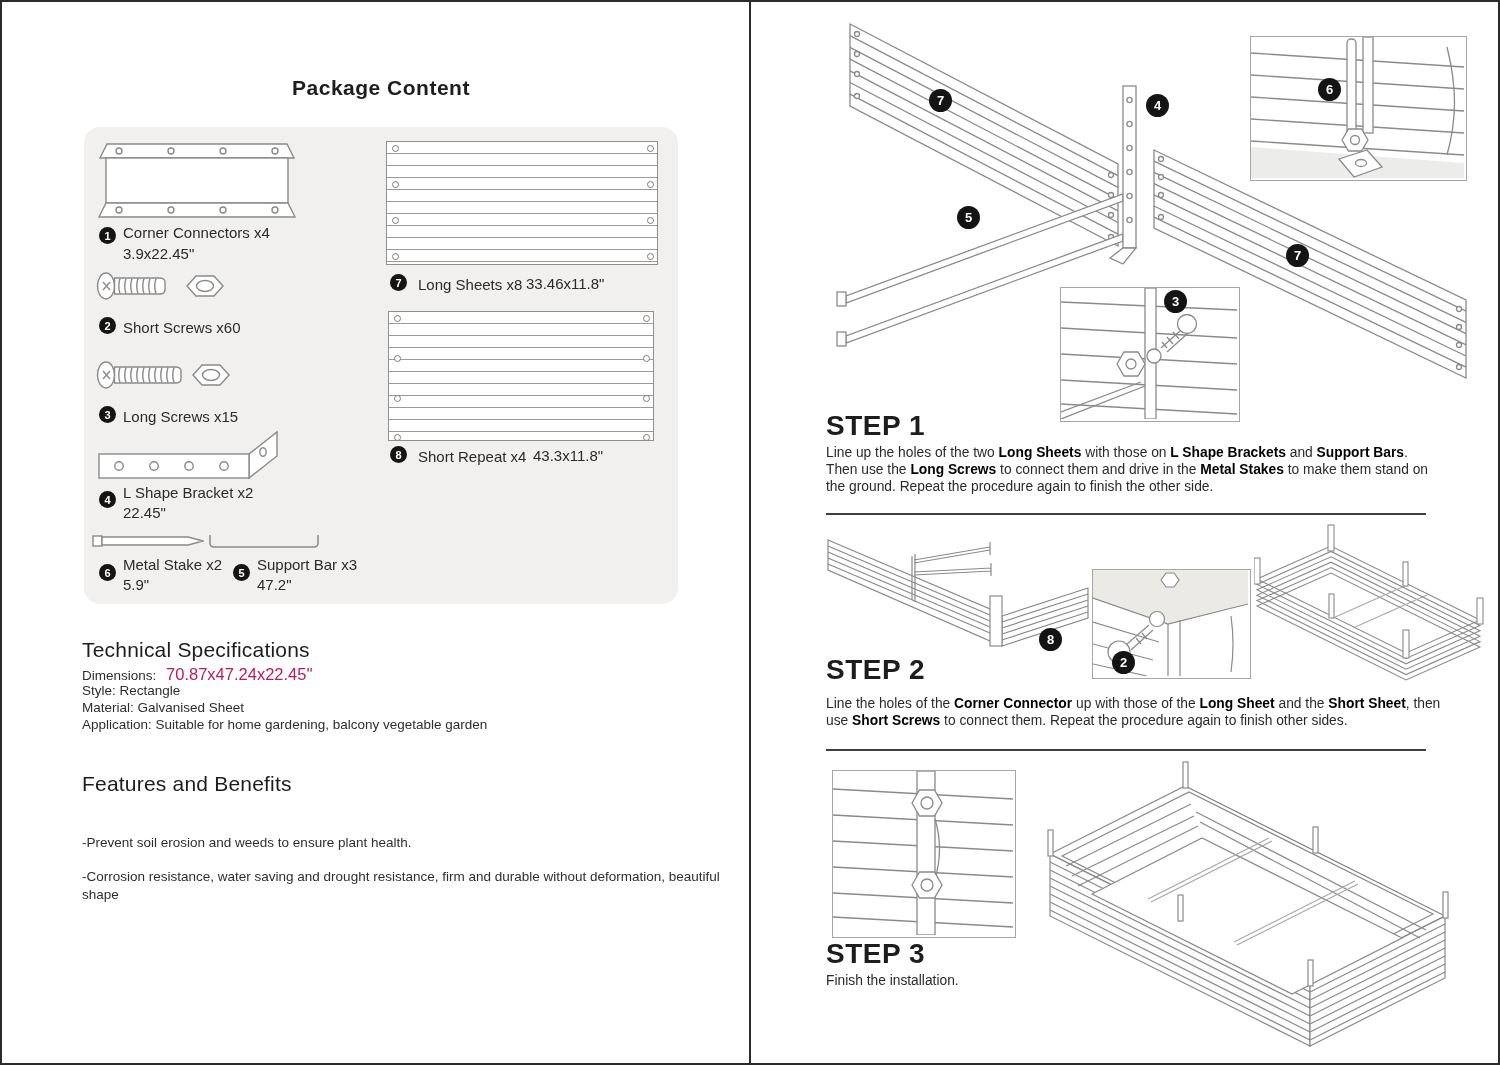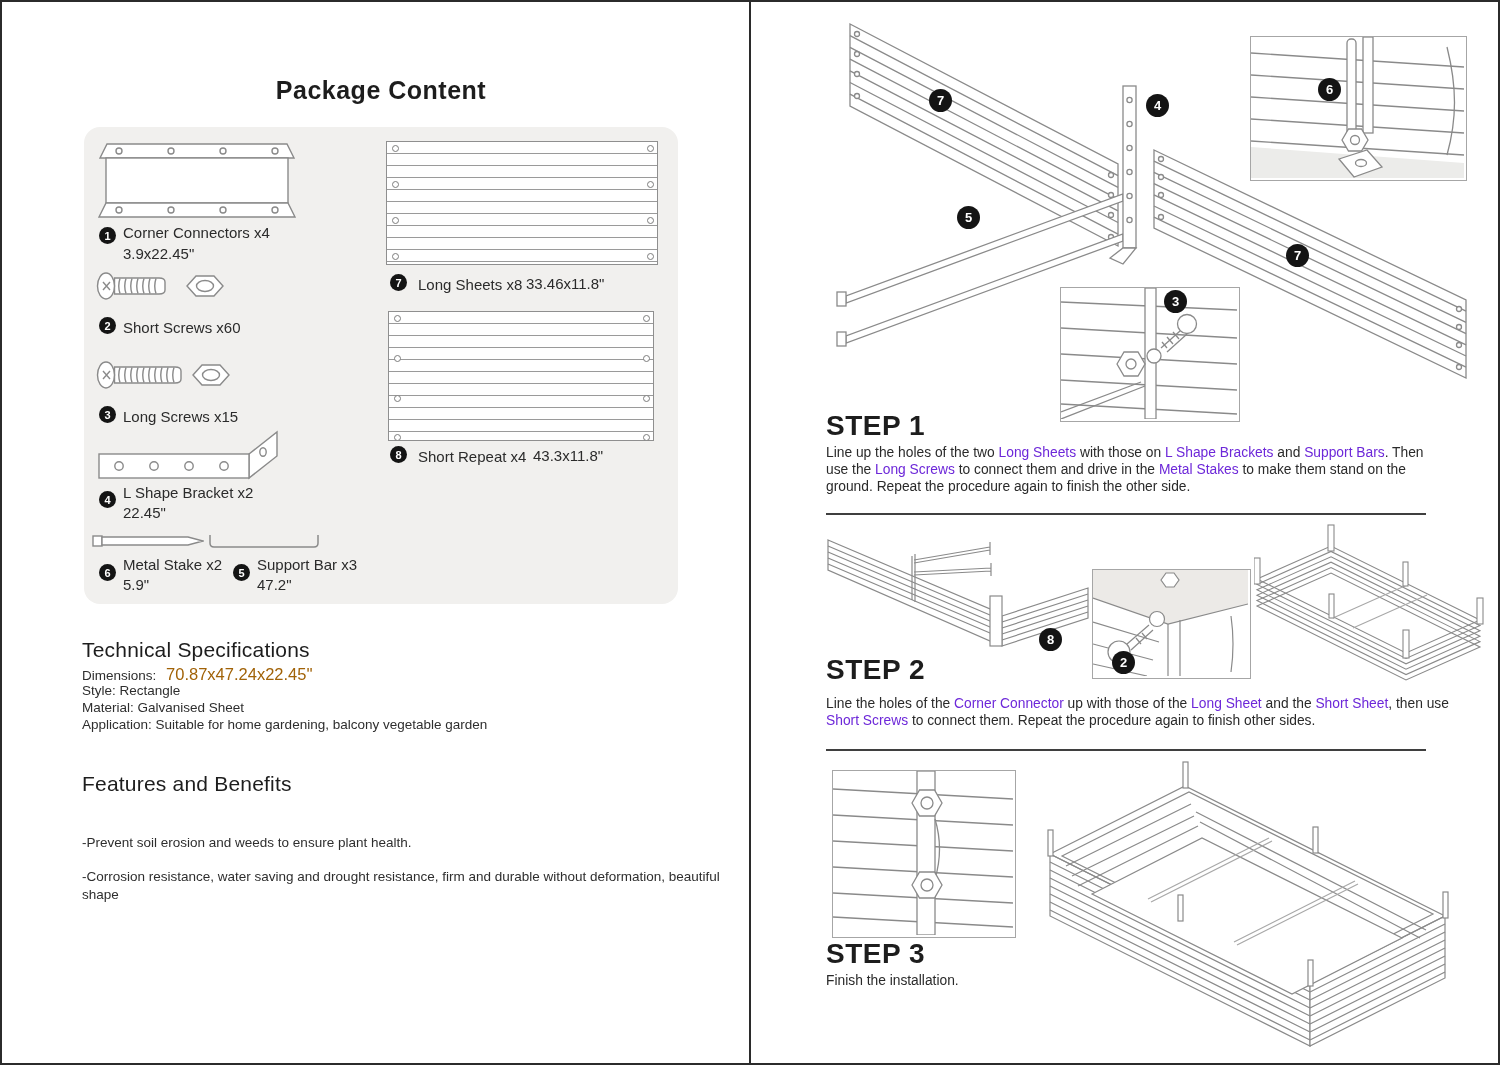--- a/index.html
+++ b/index.html
@@ -1,32 +1,32 @@
 <!DOCTYPE html>
 <html><head>
 <meta charset="utf-8">
 <style>
   html,body{margin:0;padding:0;background:#ffffff;}
   .page{position:relative;width:1500px;height:1065px;background:#fff;border:2px solid #2b2b2b;
         box-sizing:border-box;font-family:"Liberation Sans",sans-serif;color:#1d1d1d;overflow:hidden;}
   .abs{position:absolute;}
   .vdivider{position:absolute;left:747px;top:0;width:2px;height:100%;background:#2b2b2b;}
-  .pkg-title{left:82px;top:74px;width:594px;text-align:center;font-size:25px;font-weight:700;letter-spacing:0.5px;}
+  .pkg-title{left:82px;top:74px;width:594px;text-align:center;font-size:21px;font-weight:700;letter-spacing:0.5px;}
   .panel{left:82px;top:125px;width:594px;height:477px;background:#f1f0ee;border-radius:16px;}
   .badge{width:17px;height:17px;border-radius:50%;background:#141414;color:#fff;font-size:11px;font-weight:700;
          display:flex;align-items:center;justify-content:center;}
   .plabel{font-size:15px;line-height:19px;color:#2b2b2b;}
   .pdim{font-size:15px;color:#2b2b2b;}
   .h2{font-size:21px;font-weight:400;letter-spacing:0.2px;}
   .specline{font-size:13.5px;color:#2e2e2e;}
-  .specval{font-size:16.5px;color:#a16207;}
+  .specval{font-size:16.5px;color:#be185d;}
   .bullet{font-size:13.5px;color:#2e2e2e;line-height:18px;}
   .stephead{font-size:28px;font-weight:700;letter-spacing:0.5px;text-align:center;}
   .stepbody{font-size:13.8px;line-height:16.8px;color:#2a2a2a;}
-  .stepbody b{font-weight:400;color:#6d28d9;}
+  .stepbody b{font-weight:700;color:#000000;}
   .callout{width:23px;height:23px;border-radius:50%;background:#141414;color:#fff;font-weight:700;font-size:13px;
            display:flex;align-items:center;justify-content:center;z-index:5;}
   .inset{background:#fff;border:1px solid #a6a6a6;z-index:3;}
   .divline{height:2px;background:#3f3f3f;}
   .sheet{border:1.5px solid #8f8f8f;background:repeating-linear-gradient(180deg,#ffffff 0 11px,#9a9a9a 11px 12px);box-sizing:border-box;}
   .hole{position:absolute;width:5px;height:5px;border:1px solid #7d7d7d;border-radius:50%;background:#fff;}
   svg{display:block;}
 </style>
 </head>
 <body>

